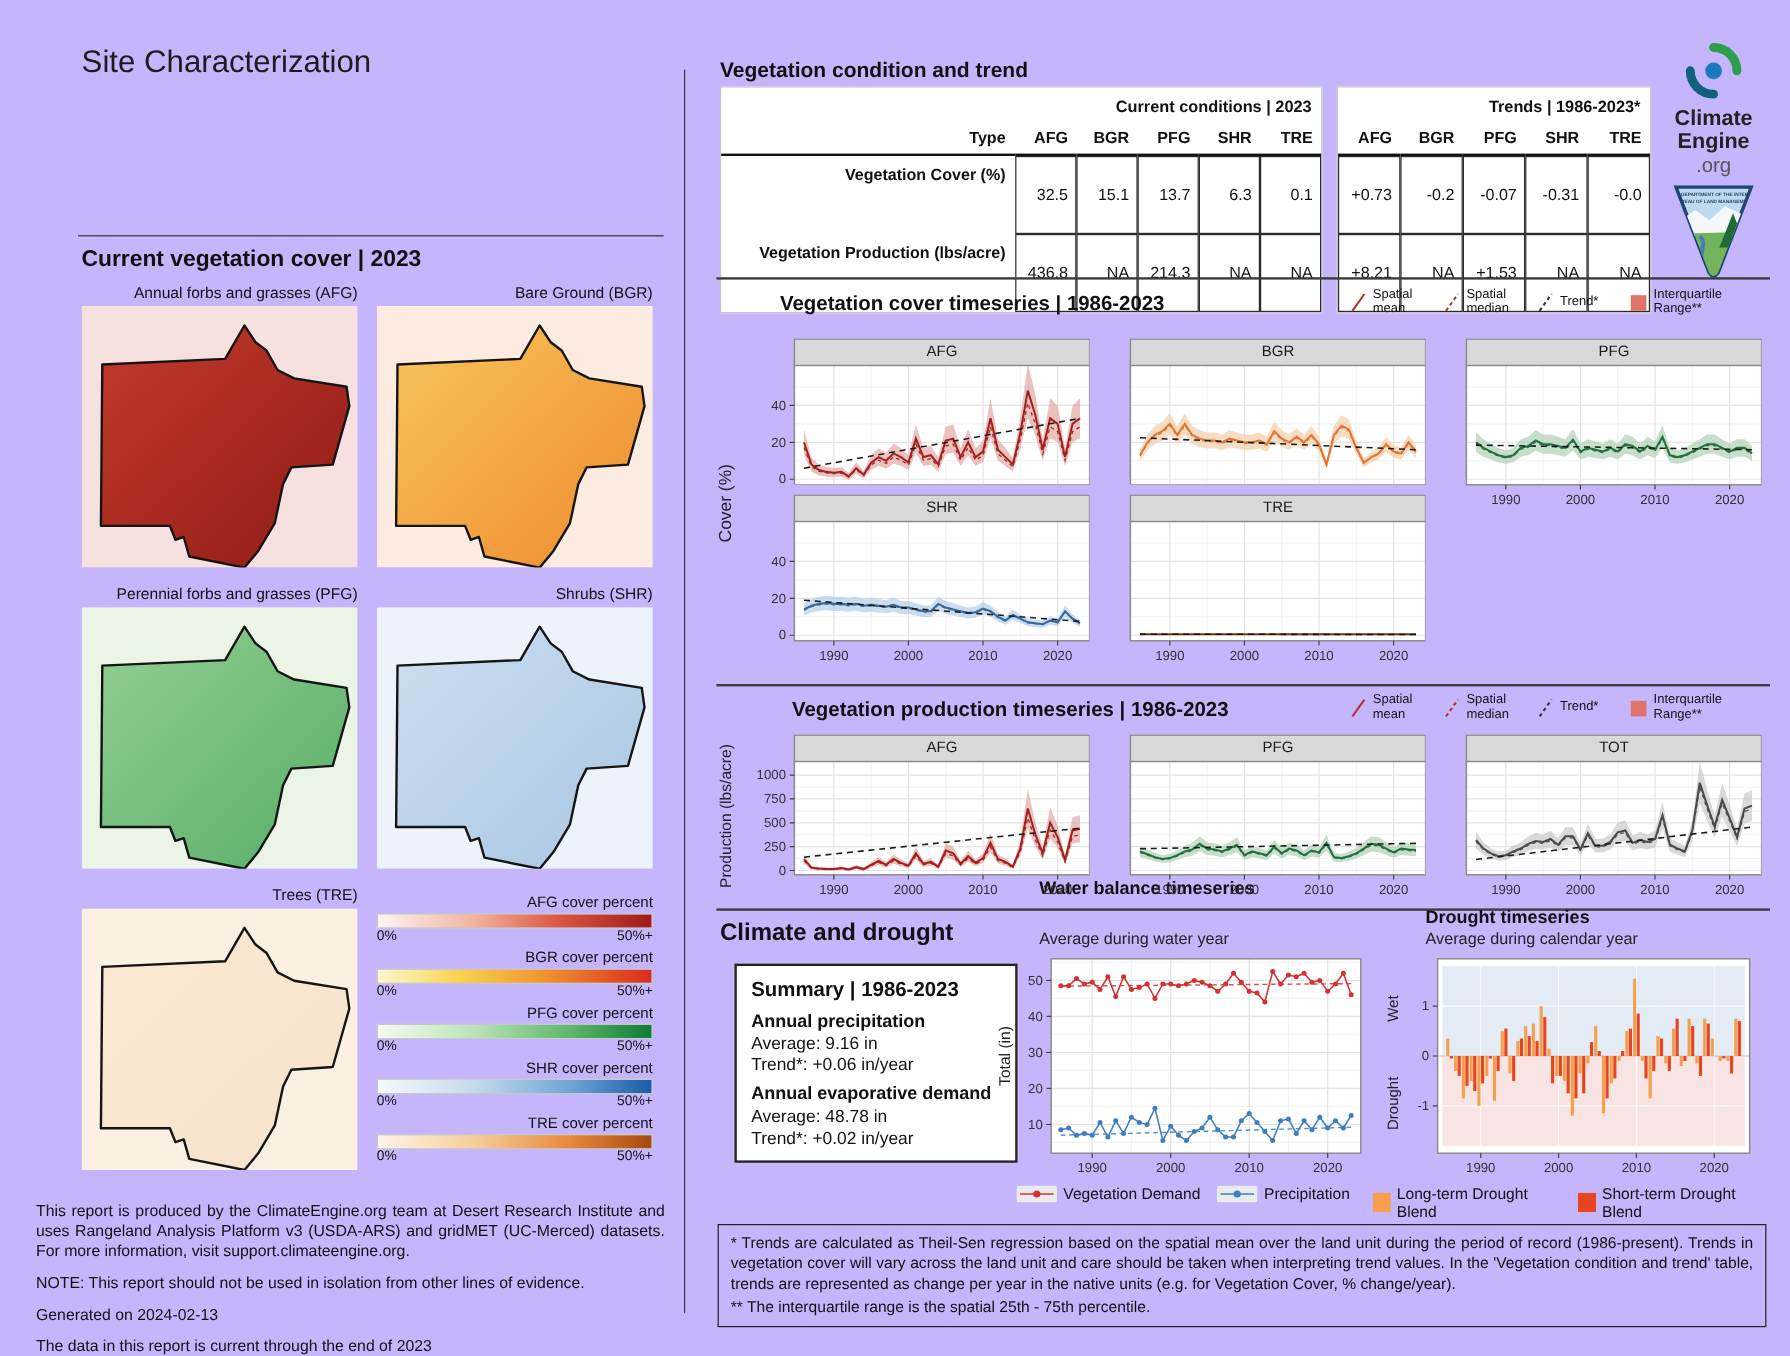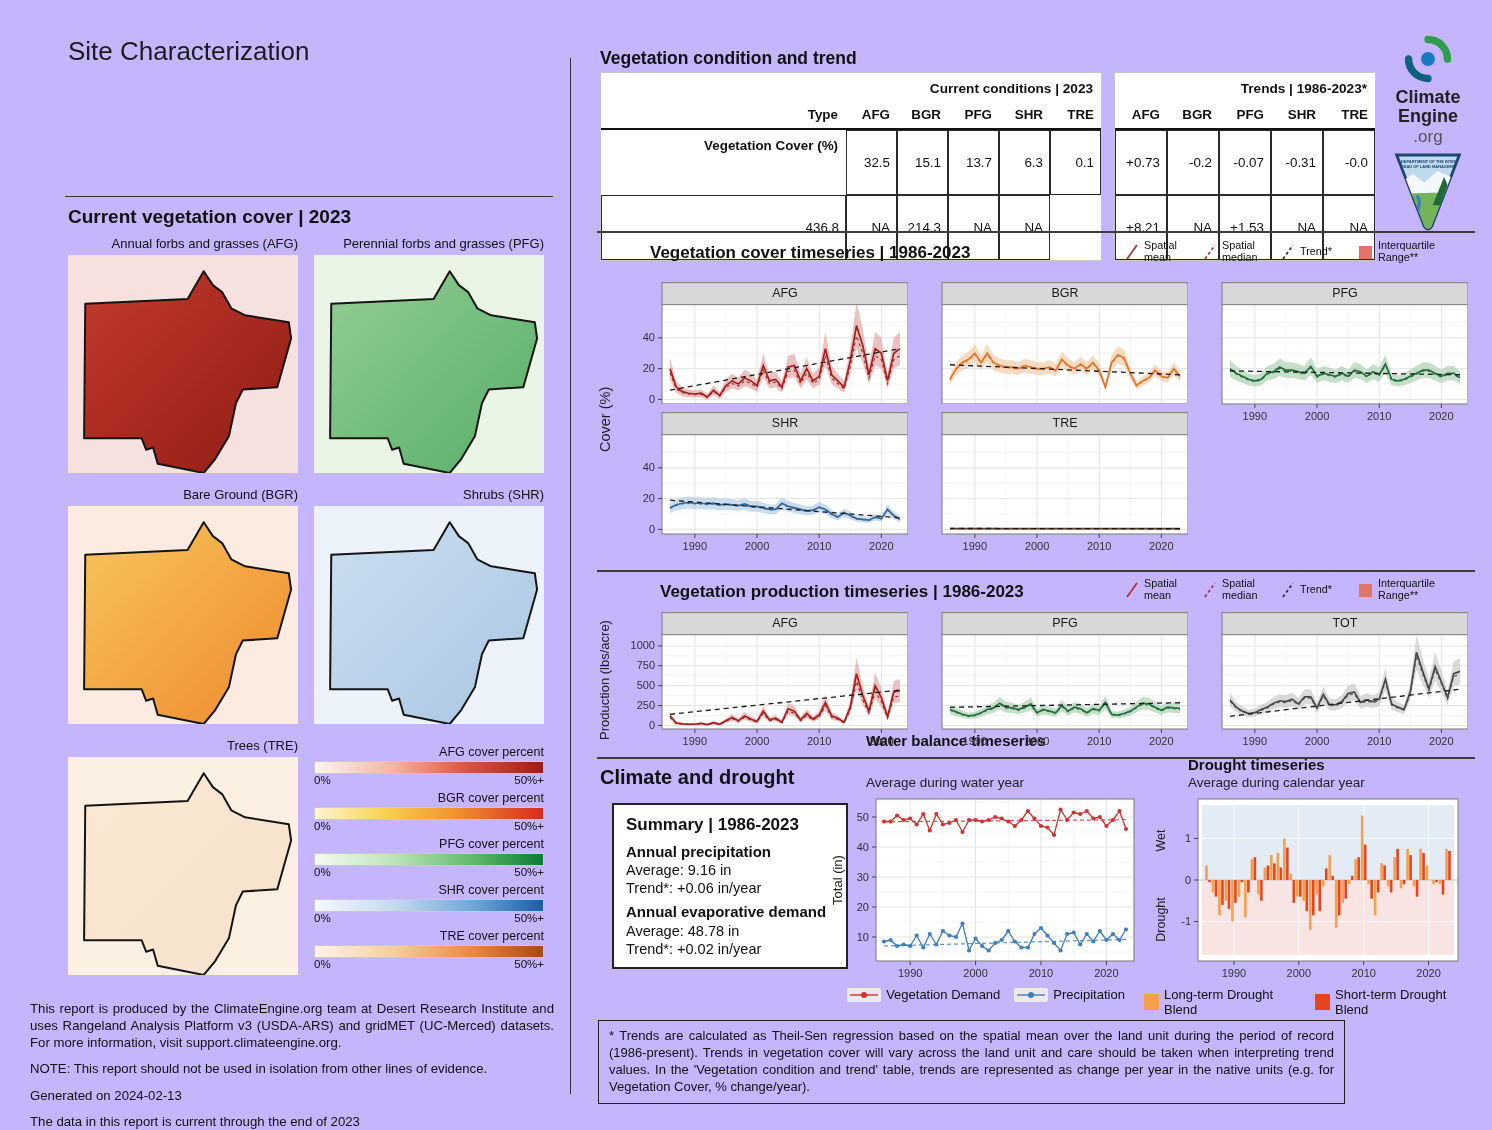--- a/index.html
+++ b/index.html
@@ -50,21 +50,21 @@
   .summary-box{position:absolute;left:612px;top:803px;width:236px;border:2px solid #222;
                padding:10px 12px;background:#fff;}
   .sum-title{font-size:17px;font-weight:bold;margin-bottom:8px;}
   .sum-h{font-size:15px;font-weight:bold;margin-top:7px;line-height:1.15;}
   .sum-t{font-size:14.5px;margin-top:2px;}
   .chart-title{position:absolute;font-size:15px;font-weight:bold;}
   .chart-sub{position:absolute;font-size:13.5px;color:#222;}
   .chart-holder{position:absolute;}
   .key-legend{position:absolute;display:flex;justify-content:center;gap:14px;align-items:center;}
   .key-item{display:flex;gap:5px;align-items:center;font-size:13px;}
-  .footnote{position:absolute;left:598px;top:1020px;width:747px;border:1.6px solid #222;
+  .footnote{position:absolute;left:598px;top:1020px;width:874px;border:1.6px solid #222;
             padding:5px 10px;font-size:13px;line-height:1.3;}
   .footnote p{margin:2px 0;}
 </style>
 </head>
 <body>
 
 <div class="page">
   <div class="lp-title">Site Characterization</div>
   <div class="left-rule"></div>
   <div class="lp-sec-title">Current vegetation cover | 2023</div>
@@ -76,43 +76,43 @@
             <linearGradient id="grad-afg" x1="0" y1="0" x2="1" y2="1">
               <stop offset="0%" stop-color="#C43A2E"></stop>
               <stop offset="100%" stop-color="#8E1B14"></stop>
             </linearGradient>
           </defs>
           <rect x="0" y="0" width="100" height="94" fill="#F7E1DE"></rect>
           <polygon points="7.5,21 52,19 59,7 63,13 67,16 71,23 77,26 96,29 97,36 91,57 76,58 73,64 70,78 64,88 59,94 39,90 37,83 34,84 32,79 7,79" fill="url(#grad-afg)" stroke="#151515" stroke-width="2" vector-effect="non-scaling-stroke" stroke-linejoin="round"></polygon>
         </svg>
       </div>
       <div class="map-card">
+        <div class="map-label">Bare Ground (BGR)</div>
+        <svg class="map-svg" viewBox="0 0 100 94" preserveAspectRatio="none">
+          <defs>
+            <linearGradient id="grad-bgr" x1="0" y1="0" x2="1" y2="1">
+              <stop offset="0%" stop-color="#F7C45B"></stop>
+              <stop offset="100%" stop-color="#EE8A2E"></stop>
+            </linearGradient>
+          </defs>
+          <rect x="0" y="0" width="100" height="94" fill="#FBEBE0"></rect>
+          <polygon points="7.5,21 52,19 59,7 63,13 67,16 71,23 77,26 96,29 97,36 91,57 76,58 73,64 70,78 64,88 59,94 39,90 37,83 34,84 32,79 7,79" fill="url(#grad-bgr)" stroke="#151515" stroke-width="2" vector-effect="non-scaling-stroke" stroke-linejoin="round"></polygon>
+        </svg>
+      </div>
+      <div class="map-card">
         <div class="map-label">Perennial forbs and grasses (PFG)</div>
         <svg class="map-svg" viewBox="0 0 100 94" preserveAspectRatio="none">
           <defs>
             <linearGradient id="grad-pfg" x1="0" y1="0" x2="1" y2="1">
               <stop offset="0%" stop-color="#93CD92"></stop>
               <stop offset="100%" stop-color="#57AE68"></stop>
             </linearGradient>
           </defs>
           <rect x="0" y="0" width="100" height="94" fill="#EAF5E6"></rect>
           <polygon points="7.5,21 52,19 59,7 63,13 67,16 71,23 77,26 96,29 97,36 91,57 76,58 73,64 70,78 64,88 59,94 39,90 37,83 34,84 32,79 7,79" fill="url(#grad-pfg)" stroke="#151515" stroke-width="2" vector-effect="non-scaling-stroke" stroke-linejoin="round"></polygon>
-        </svg>
-      </div>
-      <div class="map-card">
-        <div class="map-label">Bare Ground (BGR)</div>
-        <svg class="map-svg" viewBox="0 0 100 94" preserveAspectRatio="none">
-          <defs>
-            <linearGradient id="grad-bgr" x1="0" y1="0" x2="1" y2="1">
-              <stop offset="0%" stop-color="#F7C45B"></stop>
-              <stop offset="100%" stop-color="#EE8A2E"></stop>
-            </linearGradient>
-          </defs>
-          <rect x="0" y="0" width="100" height="94" fill="#FBEBE0"></rect>
-          <polygon points="7.5,21 52,19 59,7 63,13 67,16 71,23 77,26 96,29 97,36 91,57 76,58 73,64 70,78 64,88 59,94 39,90 37,83 34,84 32,79 7,79" fill="url(#grad-bgr)" stroke="#151515" stroke-width="2" vector-effect="non-scaling-stroke" stroke-linejoin="round"></polygon>
         </svg>
       </div>
       <div class="map-card">
         <div class="map-label">Shrubs (SHR)</div>
         <svg class="map-svg" viewBox="0 0 100 94" preserveAspectRatio="none">
           <defs>
             <linearGradient id="grad-shr" x1="0" y1="0" x2="1" y2="1">
               <stop offset="0%" stop-color="#CCDEF0"></stop>
               <stop offset="100%" stop-color="#A9C6E3"></stop>
             </linearGradient>
@@ -183,20 +183,21 @@
       <div class="vt-colhead">BGR</div>
       <div class="vt-colhead">PFG</div>
       <div class="vt-colhead">SHR</div>
       <div class="vt-colhead">TRE</div>
       <div class="vt-rowlab">Vegetation Cover (%)</div>
       <div class="vt-cell">32.5</div>
       <div class="vt-cell">15.1</div>
       <div class="vt-cell">13.7</div>
       <div class="vt-cell">6.3</div>
       <div class="vt-cell">0.1</div>
+      <div class="vt-rowlab">Vegetation Production (lbs/acre)</div>
       <div class="vt-cell">436.8</div>
       <div class="vt-cell">NA</div>
       <div class="vt-cell">214.3</div>
       <div class="vt-cell">NA</div>
       <div class="vt-cell">NA</div>
     </div>
   <div id="vt-right" class="vt-box">
       <div class="vt-group">Trends | 1986-2023*</div>
       <div class="vt-colhead">AFG</div>
       <div class="vt-colhead">BGR</div>
@@ -576,20 +577,21 @@
       <div class="key-item">
         <svg width="16" height="16">
           <rect x="0" y="0" width="16" height="16" fill="#E8441F"></rect>
         </svg>
         <span>Short-term Drought Blend</span>
       </div>
     </div>
 
   <div class="footnote">
     <p class="just">* Trends are calculated as Theil-Sen regression based on the spatial mean over the land unit during the period of record (1986-present). Trends in vegetation cover will vary across the land unit and care should be taken when interpreting trend values. In the 'Vegetation condition and trend' table, trends are represented as change per year in the native units (e.g. for Vegetation Cover, % change/year).</p>
+    <p>** The interquartile range is the spatial 25th - 75th percentile.</p>
   </div>
 <div class="panel" style="left: 628px; top: 282px;"><svg width="280" height="122">
         <rect x="34" y="22" width="246" height="100" fill="#FFFFFF"></rect>
         <line x1="34" x2="280" y1="102" y2="102" stroke="#F3F3F3" stroke-width="0.9"></line>
         <line x1="34" x2="280" y1="71.23076923076923" y2="71.23076923076923" stroke="#F3F3F3" stroke-width="0.9"></line>
         <line x1="34" x2="280" y1="40.46153846153847" y2="40.46153846153847" stroke="#F3F3F3" stroke-width="0.9"></line>
         <line y1="22" y2="122" x1="97.94594594594595" x2="97.94594594594595" stroke="#F3F3F3" stroke-width="0.9"></line>
         <line y1="22" y2="122" x1="160.1081081081081" x2="160.1081081081081" stroke="#F3F3F3" stroke-width="0.9"></line>
         <line y1="22" y2="122" x1="222.27027027027026" x2="222.27027027027026" stroke="#F3F3F3" stroke-width="0.9"></line>
         <line x1="34" x2="280" y1="117.38461538461539" y2="117.38461538461539" stroke="#E4E4E4" stroke-width="1"></line>

